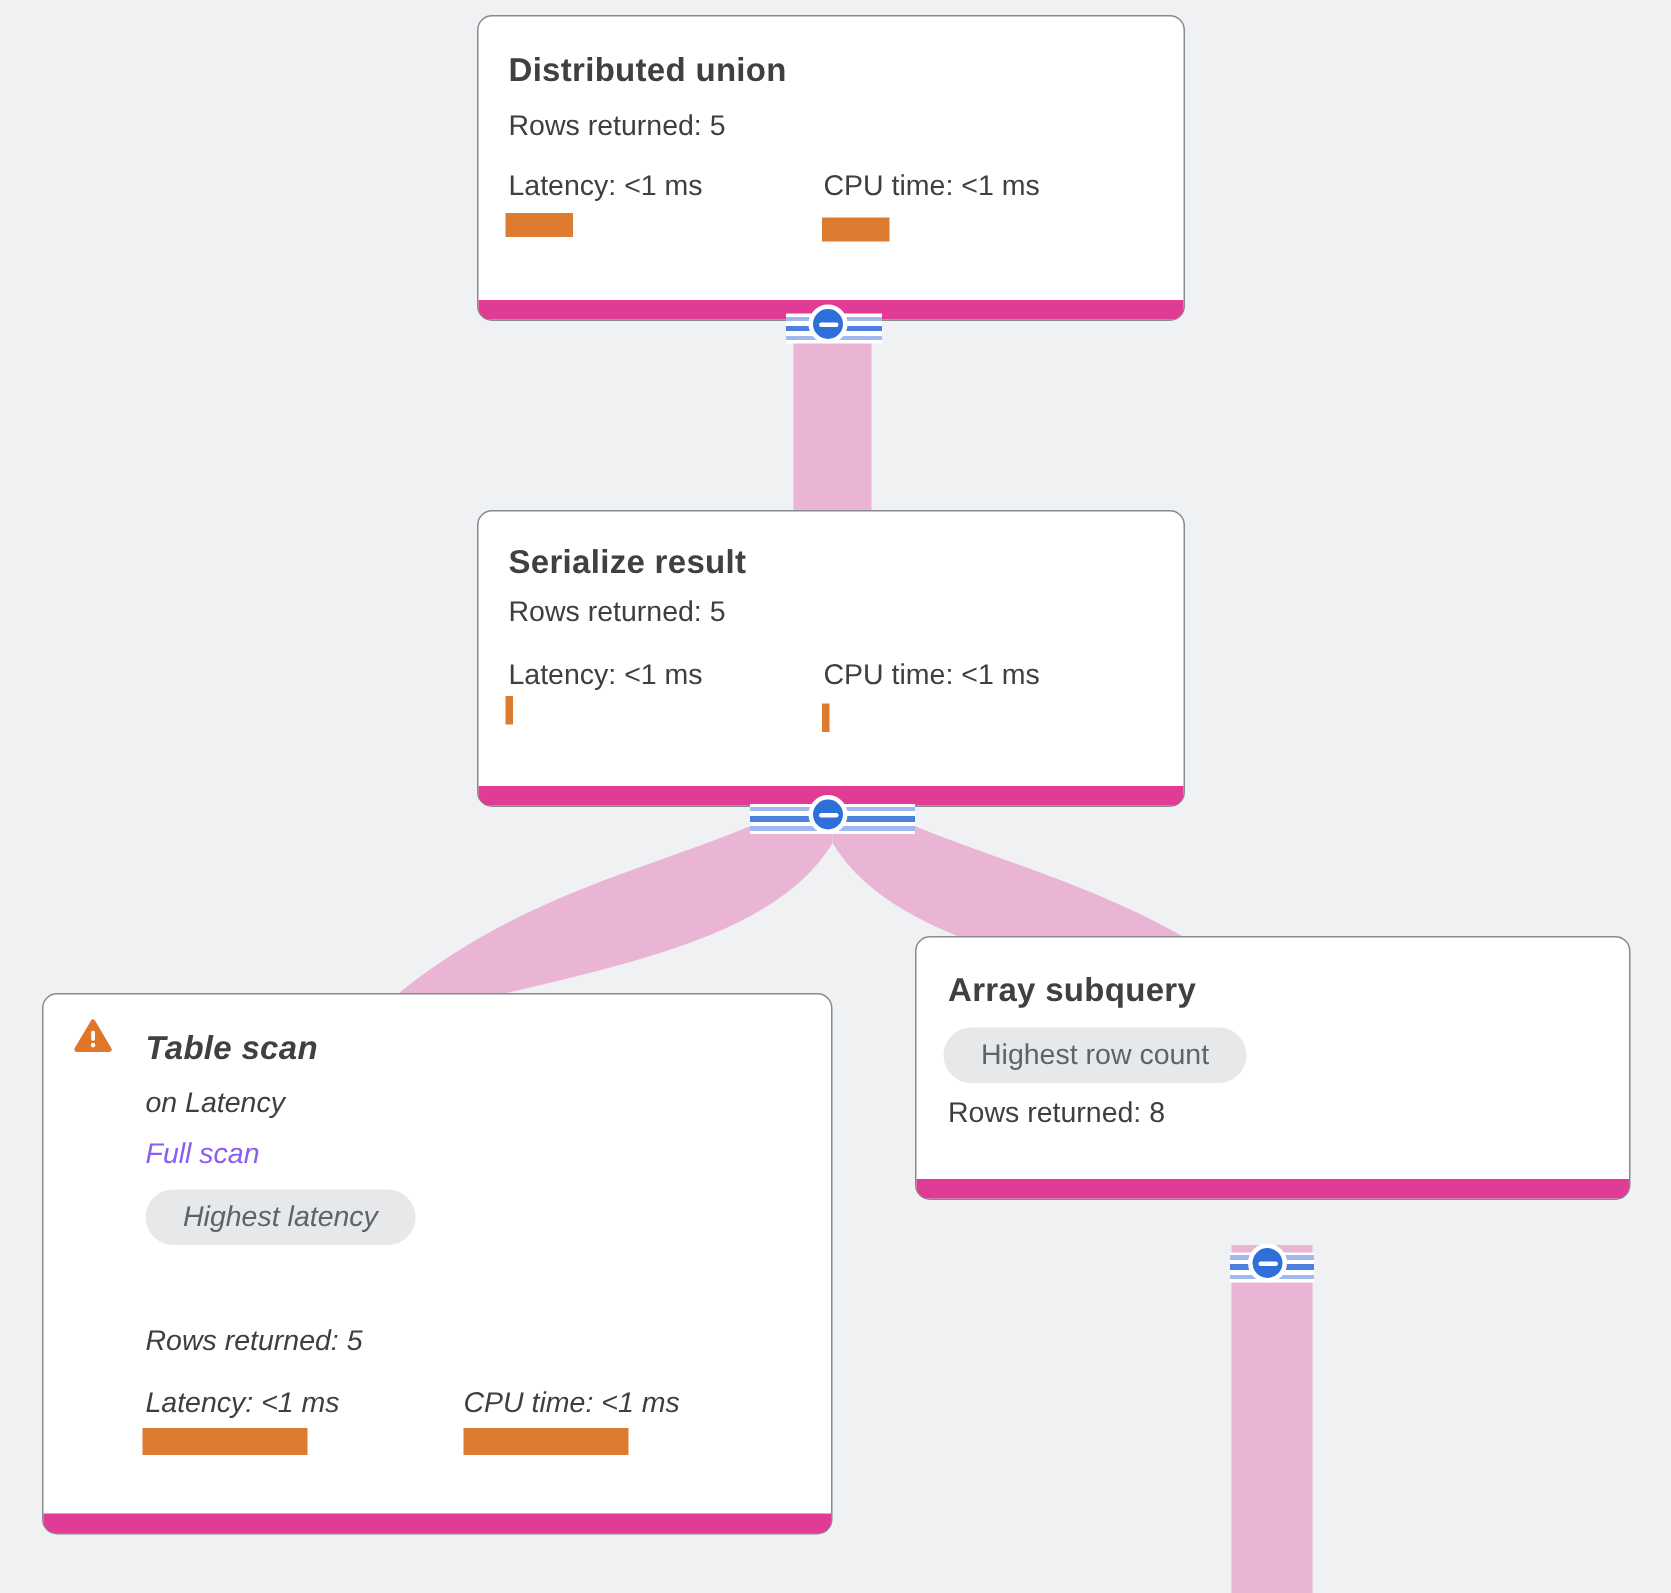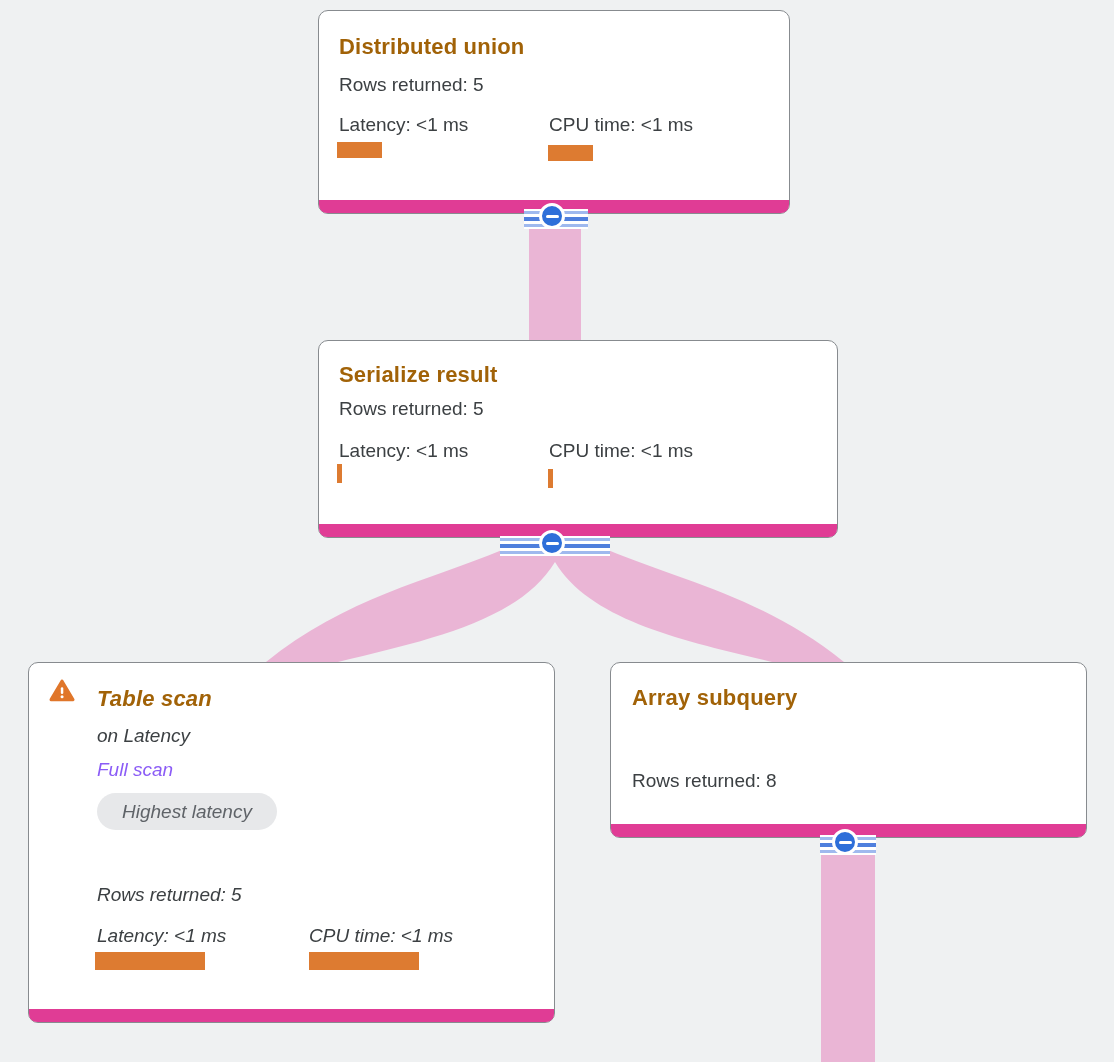--- a/index.html
+++ b/index.html
@@ -25,21 +25,21 @@
     z-index:1;
   }
   .accent-bar{
     position:absolute;left:0;right:0;bottom:0;
     height:13px;
     background:#e03c95;
     border-radius:0 0 8px 8px;
   }
   .node-title{
     position:absolute;
-    font-size:22px;font-weight:bold;color:#a16207;
+    font-size:22px;font-weight:bold;color:#404040;
     line-height:28px;letter-spacing:.2px;
     white-space:nowrap;
   }
   .node-text{
     position:absolute;
     font-size:19px;color:#3c4043;line-height:24px;
     white-space:nowrap;
   }
   .muted{color:#8b5cf6;}
   .pill{
@@ -97,21 +97,21 @@
   <div class="card" style="left:318px;top:10px;width:472px;height:204px;">
     <div class="node-title" style="left:20px;top:22px;">Distributed union</div>
     <div class="node-text" style="left:20px;top:62px;">Rows returned: 5</div>
     <div class="node-text" style="left:20px;top:102px;">Latency: &lt;1 ms</div>
     <div class="node-text" style="left:230px;top:102px;">CPU time: &lt;1 ms</div>
     <div class="metric-bar" style="left: 18px; top: 131px; width: 45px;"></div>
     <div class="metric-bar" style="left: 229px; top: 134px; width: 45px;"></div>
     <div class="accent-bar"></div>
   </div>
 
-  <div class="card" style="left:318px;top:340px;width:520px;height:198px;">
+  <div class="card" style="left:318px;top:340px;width:472px;height:198px;">
     <div class="node-title" style="left:20px;top:20px;">Serialize result</div>
     <div class="node-text" style="left:20px;top:56px;">Rows returned: 5</div>
     <div class="node-text" style="left:20px;top:98px;">Latency: &lt;1 ms</div>
     <div class="node-text" style="left:230px;top:98px;">CPU time: &lt;1 ms</div>
     <div class="metric-bar tall" style="left: 18px; top: 123px; width: 5px;"></div>
     <div class="metric-bar tall" style="left: 229px; top: 128px; width: 5px;"></div>
     <div class="accent-bar"></div>
   </div>
 
   <div class="card" style="left:28px;top:662px;width:527px;height:361px;font-style:italic;">
@@ -125,22 +125,23 @@
     <div class="node-text muted" style="left:68px;top:95px;">Full scan</div>
     <div class="pill" style="left:68px;top:130px;">Highest latency</div>
     <div class="node-text" style="left:68px;top:220px;">Rows returned: 5</div>
     <div class="node-text" style="left:68px;top:261px;">Latency: &lt;1 ms</div>
     <div class="node-text" style="left:280px;top:261px;">CPU time: &lt;1 ms</div>
     <div class="metric-bar mid" style="left: 66px; top: 289px; width: 110px;"></div>
     <div class="metric-bar mid" style="left: 280px; top: 289px; width: 110px;"></div>
     <div class="accent-bar"></div>
   </div>
 
-  <div class="card" style="left:610px;top:662px;width:477px;height:176px;">
+  <div class="card" style="left:610px;top:624px;width:477px;height:176px;">
     <div class="node-title" style="left:21px;top:21px;">Array subquery</div>
+    <div class="pill" style="left:18px;top:60px;">Highest row count</div>
     <div class="node-text" style="left:21px;top:106px;text-align:right;">Rows returned: 8</div>
     <div class="accent-bar"></div>
   </div>
 
   <div class="collapse-band" style="left:524px;top:209px;width:64px;"></div>
   <button class="collapse-btn" style="left:539px;top:203px;">
     <span class="minus"></span>
   </button>
 
   <div class="collapse-band" style="left:500px;top:536px;width:110px;"></div>

